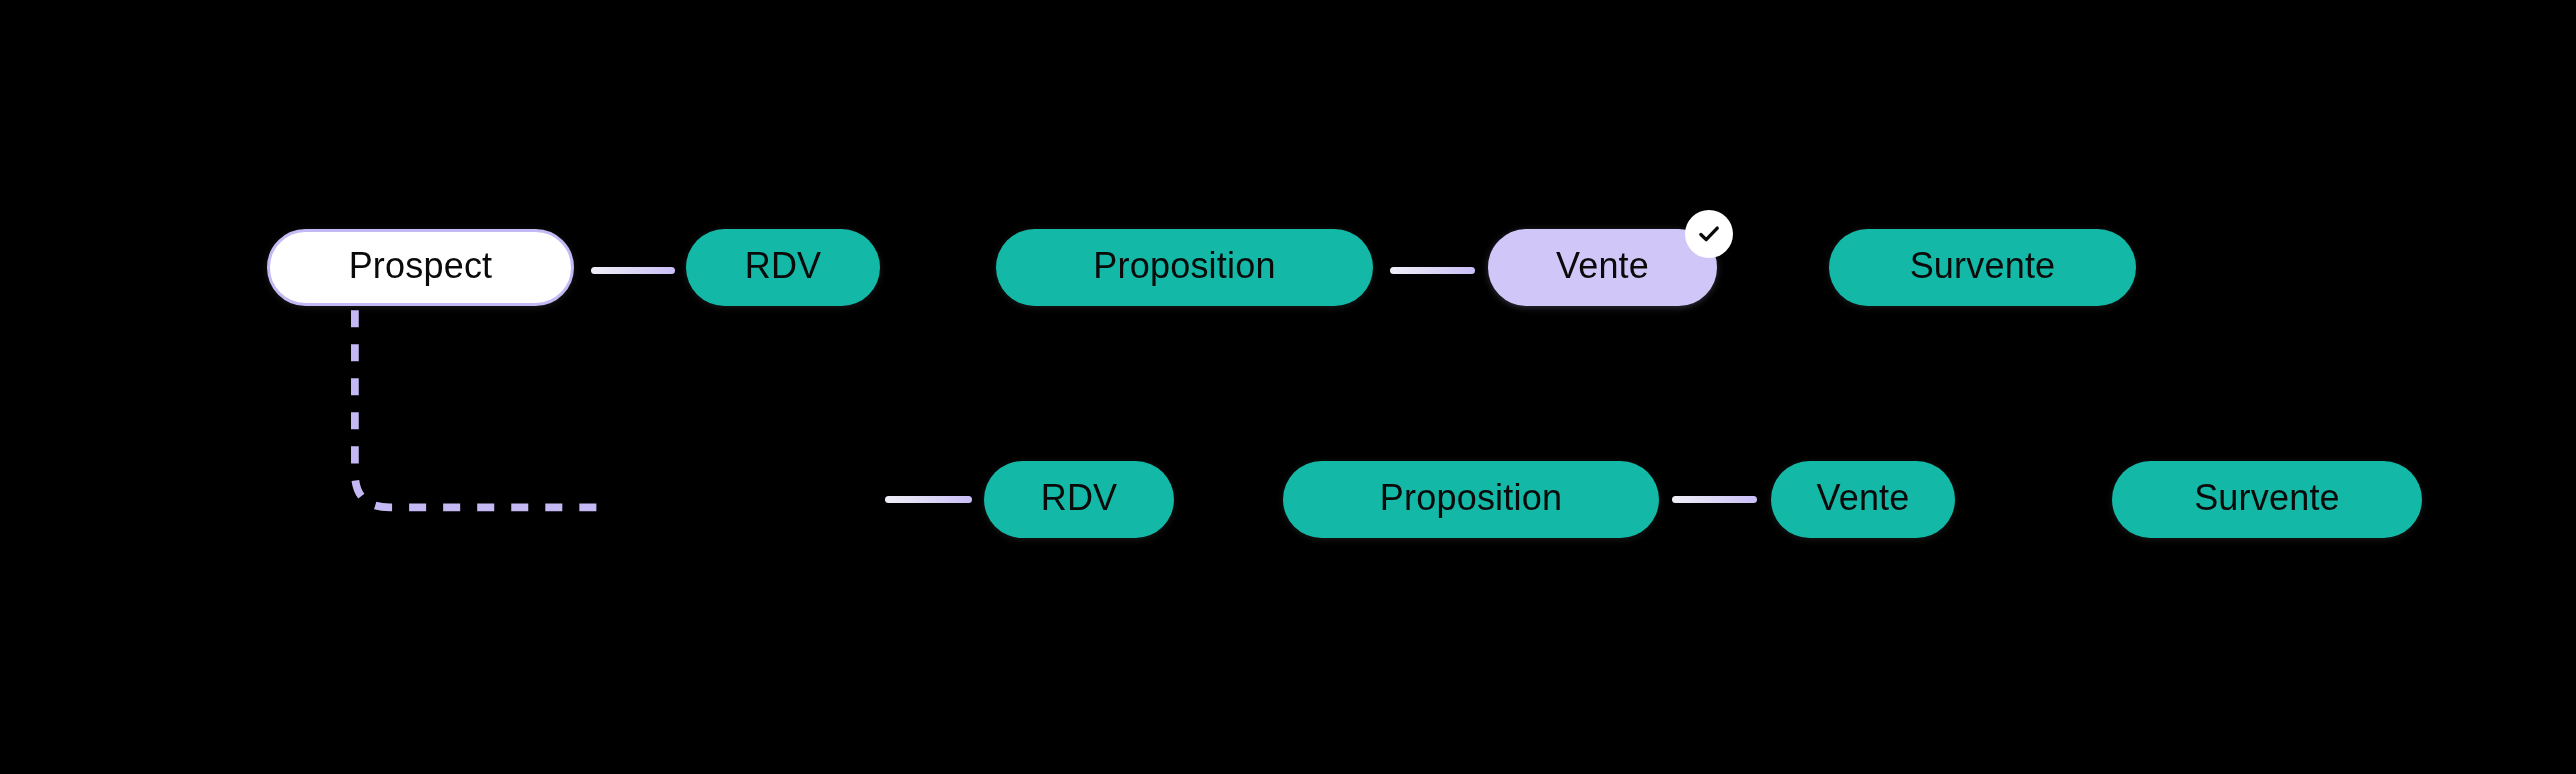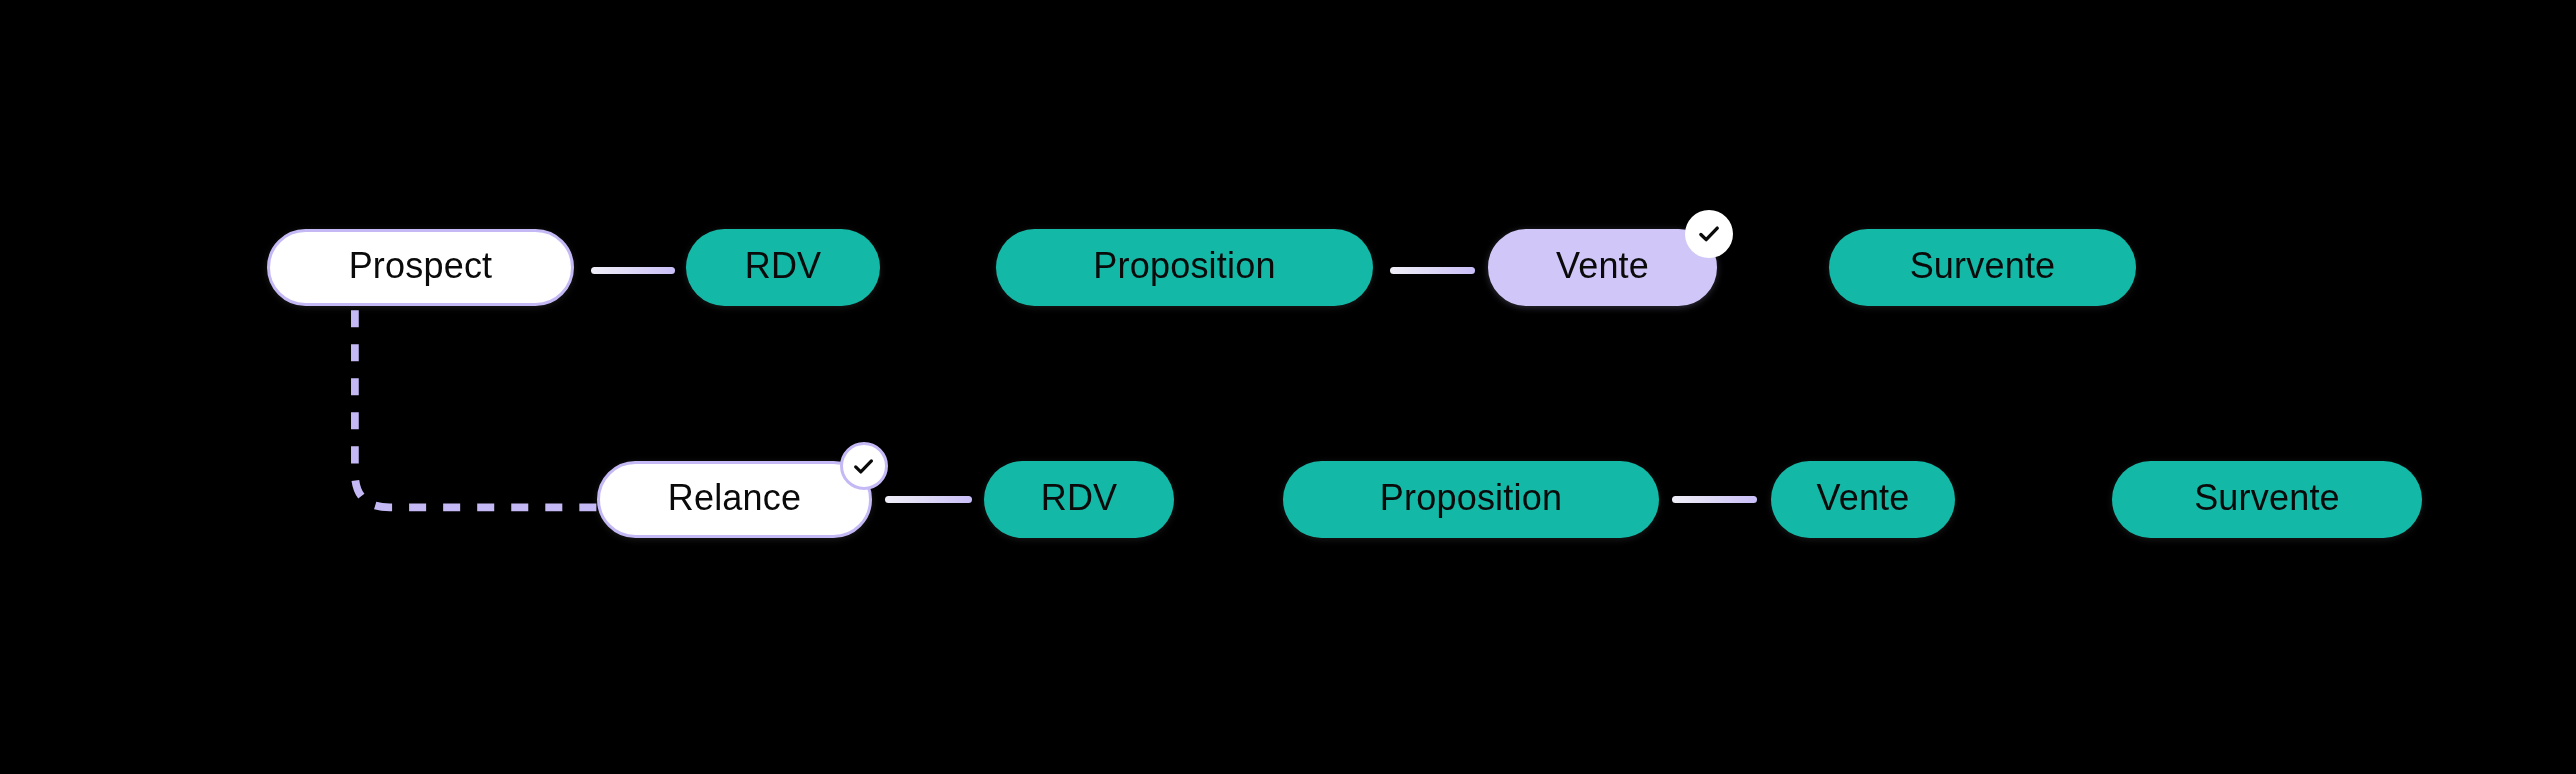--- a/index.html
+++ b/index.html
@@ -125,28 +125,20 @@
     </span>
   </div>
 
   <div class="node" style="left:1829px; top:229px; width:307px;">
     <span class="label">Survente</span>
   </div>
 
   <div class="conn" style="left:885px; top:496px; width:87px;"></div>
   <div class="conn" style="left:1672px; top:496px; width:85px;"></div>
 
-  <div class="node outlined" style="left:597px; top:461px; width:275px;">
-    <span class="label">Relance</span>
-    <span class="badge ringed">
-      <svg width="25" height="25" viewBox="0 0 24 24">
-        <path d="M4.5 12.4 L9.4 17.2 L19.6 6.6" fill="none" stroke="#0a0a0a" stroke-width="3.1" stroke-linecap="round" stroke-linejoin="round"></path>
-      </svg>
-    </span>
-  </div>
 
   <div class="node" style="left:984px; top:461px; width:190px;">
     <span class="label">RDV</span>
   </div>
 
   <div class="node" style="left:1283px; top:461px; width:376px;">
     <span class="label">Proposition</span>
   </div>
 
   <div class="node" style="left:1771px; top:461px; width:184px;">

